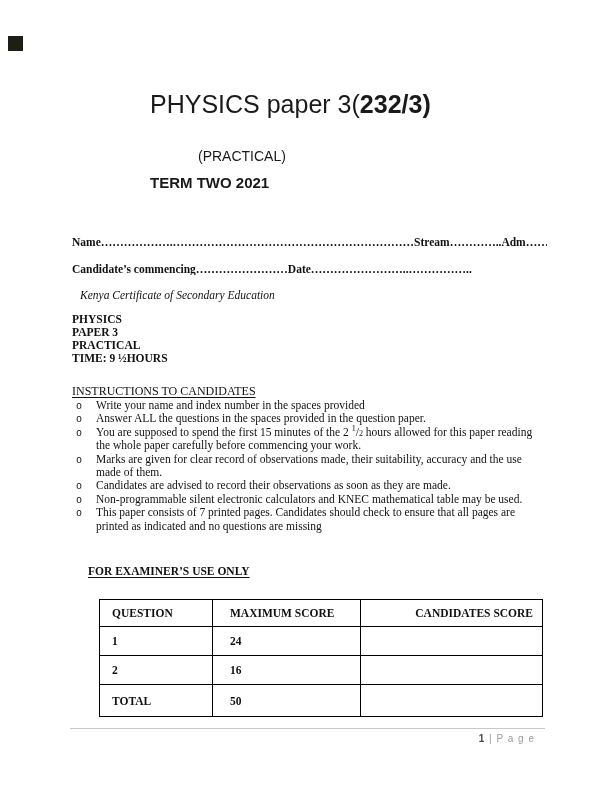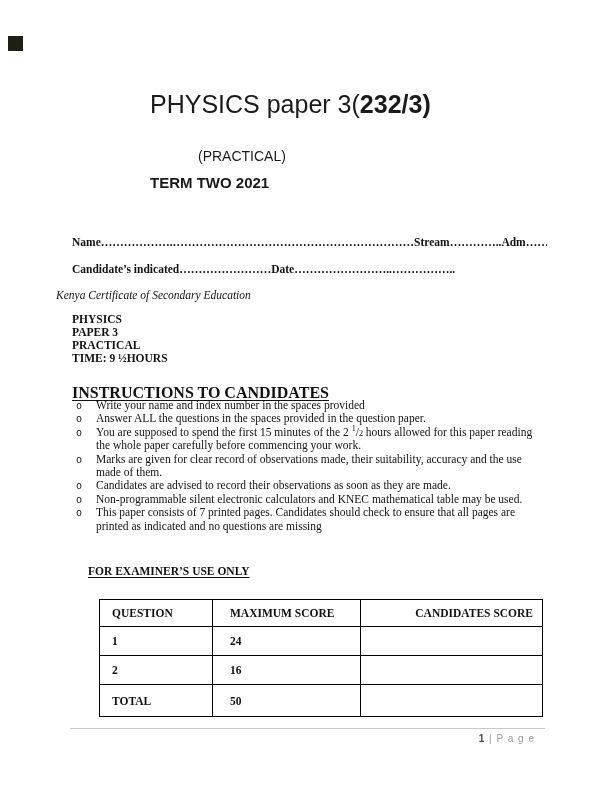--- a/index.html
+++ b/index.html
@@ -27,28 +27,28 @@
     font-size:15px; font-weight:700; color:#1a1a1a;
   }
 
   
   .fill-line {
     left:72px; width:475px; font-size:11.5px; font-weight:700;
     white-space:nowrap; overflow:hidden; color:#111;
   }
   .name-line { top:236px; }
   .sig-line  { top:263px; }
-  .exam-body { left:56px; top:289px; font-size:11.5px; font-style:italic; color:#111; }
+  .exam-body { left:80px; top:289px; font-size:11.5px; font-style:italic; color:#111; }
 
   
   .paper-info { left:72px; top:313px; font-size:11.5px; font-weight:700; line-height:13px; color:#111; }
 
   
   .instr-heading {
-    left:72px; top:384px; font-size:16px; font-weight:700; color:#111;
+    left:72px; top:384px; font-size:12px; font-weight:400; color:#111;
     text-decoration:underline; text-underline-offset:2px;
   }
   .instr-list { left:72px; top:399px; width:474px; }
   .instr-item { position:relative; padding-left:24px; font-size:11.5px; line-height:13.4px; color:#111; width:450px; }
   .instr-item .marker {
     position:absolute; left:4px; top:1px;
     font-family:"Liberation Mono", monospace; font-size:10px; color:#111;
   }
   .seg-b { font-weight:400; }
   .seg-sup { font-size:70%; vertical-align:super; line-height:0; }
@@ -90,21 +90,21 @@
 
 <div class="abs corner-mark"></div>
 
 <div class="abs title">
   <span>PHYSICS paper 3(</span><span class="bold-part">232/3)</span>
 </div>
 <div class="abs subtitle">(PRACTICAL)</div>
 <div class="abs term">TERM TWO 2021</div>
 
 <div class="abs fill-line name-line">Name……………….………………………………………………………Stream…………..Adm………..</div>
-<div class="abs fill-line sig-line">Candidate’s indicated……………………Date……………………..……………..</div>
+<div class="abs fill-line sig-line">Candidate’s commencing……………………Date……………………..……………..</div>
 <div class="abs exam-body">Kenya Certificate of Secondary Education</div>
 
 <div class="abs paper-info">
   <div>PHYSICS</div>
   <div>PAPER 3</div>
   <div>PRACTICAL</div>
   <div>TIME: 9 ½HOURS</div>
 </div>
 
 <div class="abs instr-heading">INSTRUCTIONS TO CANDIDATES</div>

